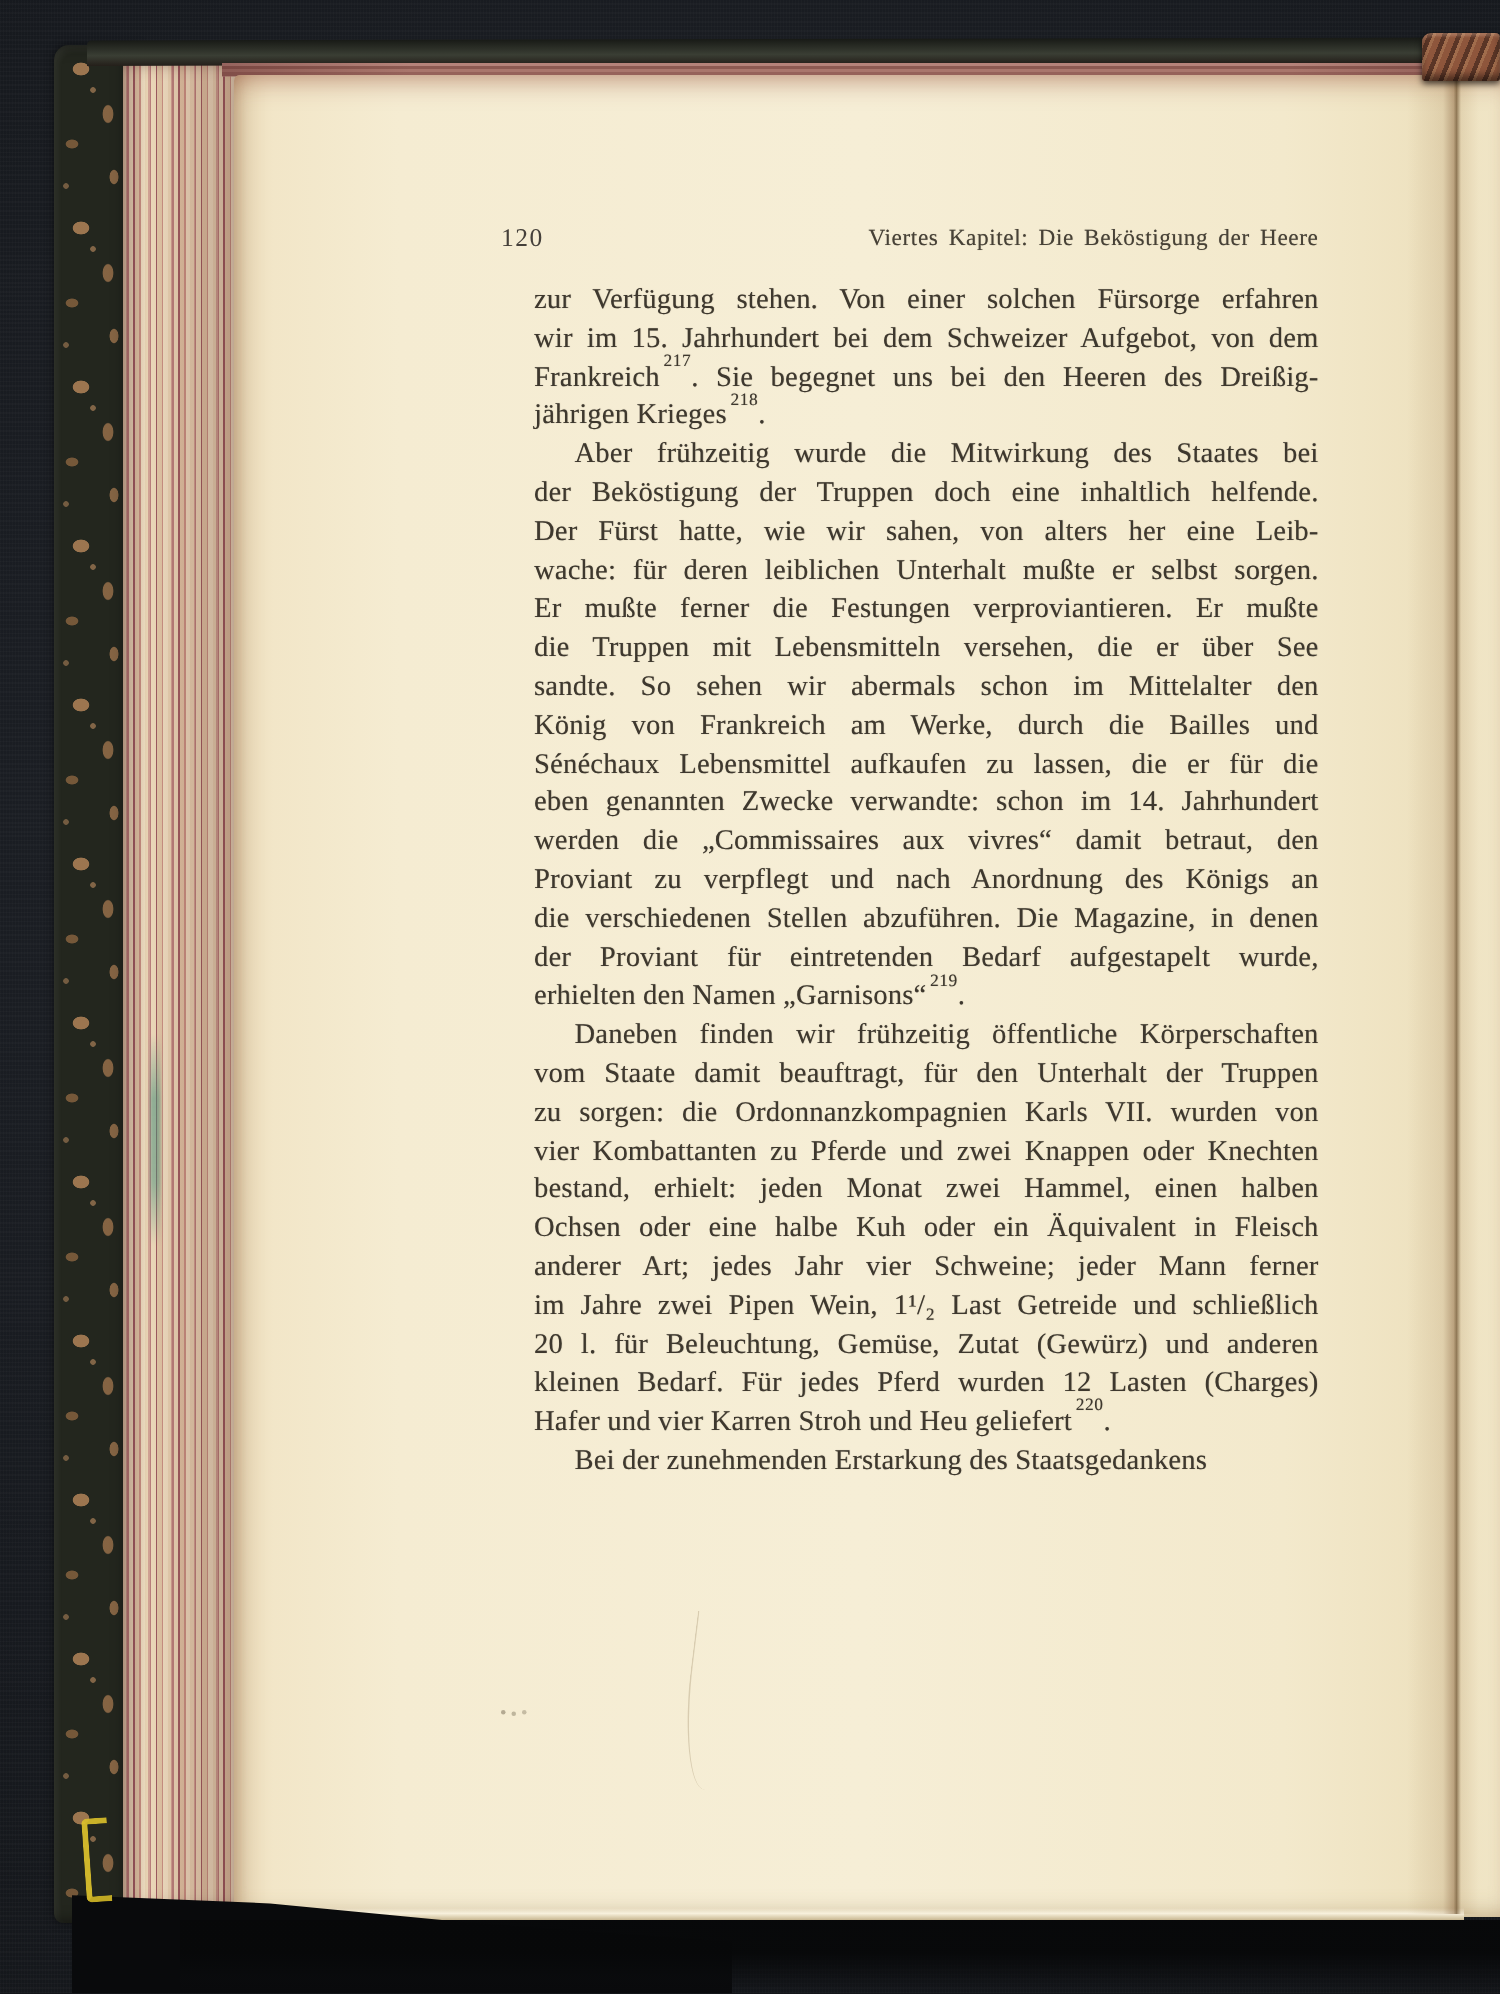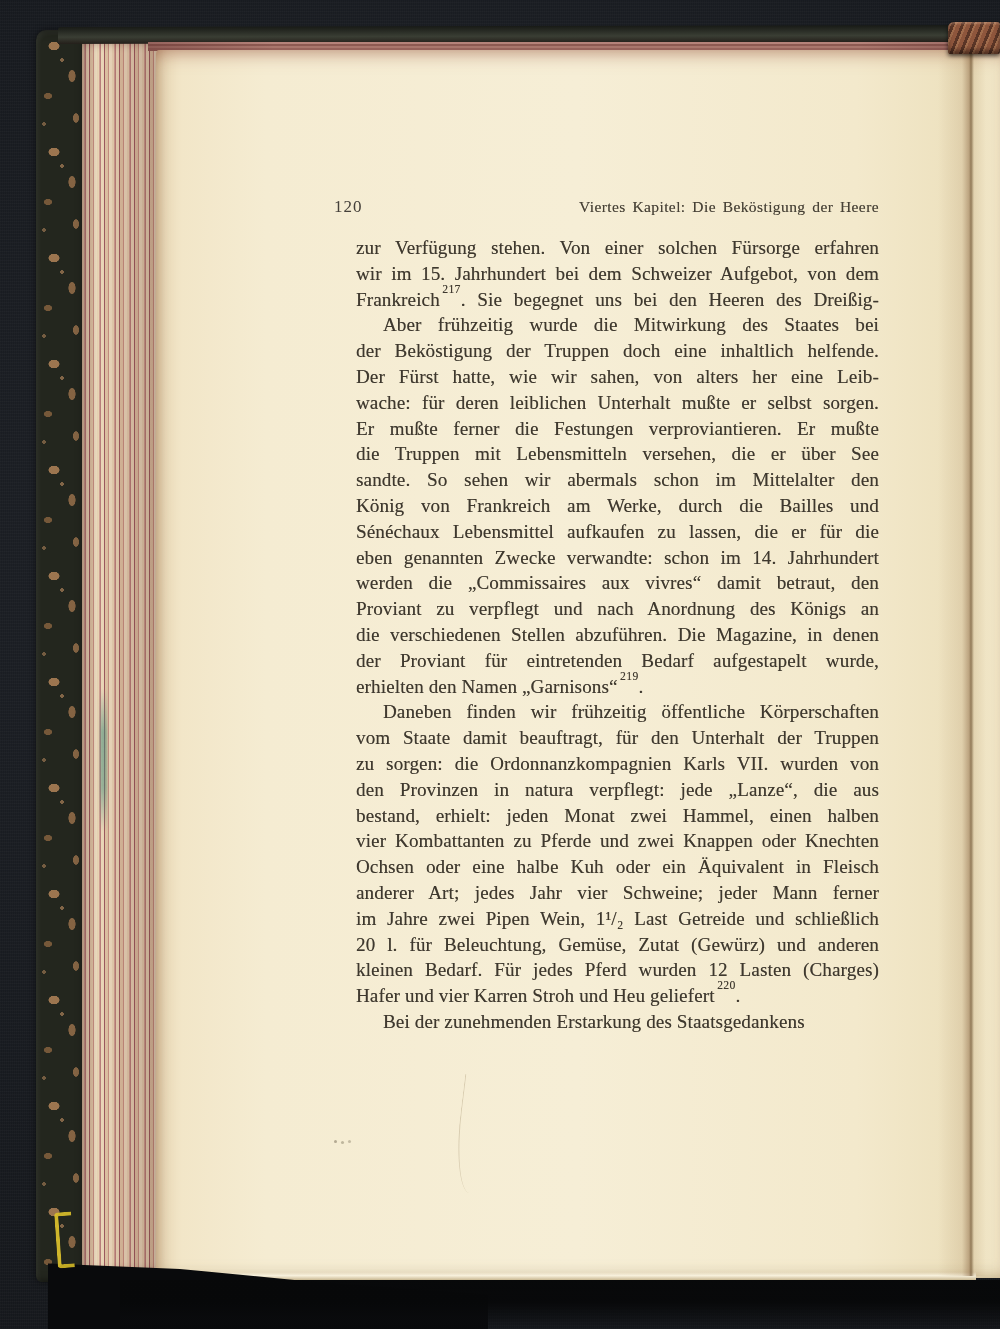--- a/index.html
+++ b/index.html
@@ -110,21 +110,21 @@
     background:linear-gradient(180deg, rgba(7,8,9,.96) 0 45%, rgba(10,11,13,.55) 78%, rgba(10,11,13,.15));
   }
   
   .yellow-mark{
     position:absolute;left:56px;top:1212px;width:13px;height:48px;
     border-left:4px solid #dec32d;border-top:4px solid #d8bd2a;border-bottom:4px solid #d0b626;
     border-radius:4px 0 0 4px;opacity:.92;transform:rotate(-4deg);
   }
   
   .text-block{position:absolute;left:176px;top:96px;width:547px;color:#3e382e;}
-  .header-row{position:relative;height:26px;margin-top:48px;}
+  .header-row{position:relative;height:26px;}
   .page-num{
     position:absolute;left:2px;top:3px;font-size:17px;letter-spacing:1px;color:#45403a;
   }
   .running-header{
     text-align:right;font-size:15.5px;padding-top:4px;letter-spacing:.4px;word-spacing:2.5px;color:#474136;
     text-shadow:0 0 .5px rgba(70,65,54,.5);
   }
   .body{margin-top:15px;font-size:19px;line-height:25.8px;letter-spacing:.15px;
     text-shadow:.2px .2px .5px rgba(62,56,46,.55);margin-left:24px;}
   .line{white-space:normal;}
@@ -145,41 +145,41 @@
   <div class="page">
     <div class="text-block">
       <div class="header-row">
         <span class="page-num">120</span>
         <div class="running-header">Viertes Kapitel: Die Beköstigung der Heere</div>
       </div>
       <div class="body">
           <div class="line jl">zur Verfügung stehen. Von einer solchen Fürsorge erfahren</div>
           <div class="line jl">wir im 15. Jahrhundert bei dem Schweizer Aufgebot, von dem</div>
           <div class="line jl">Frankreich<sup>217</sup>. Sie begegnet uns bei den Heeren des Dreißig-</div>
+          <div class="line">jährigen Krieges<sup>218</sup>.</div>
           <div class="line jl ind">Aber frühzeitig wurde die Mitwirkung des Staates bei</div>
           <div class="line jl">der Beköstigung der Truppen doch eine inhaltlich helfende.</div>
           <div class="line jl">Der Fürst hatte, wie wir sahen, von alters her eine Leib-</div>
           <div class="line jl">wache: für deren leiblichen Unterhalt mußte er selbst sorgen.</div>
           <div class="line jl">Er mußte ferner die Festungen verproviantieren. Er mußte</div>
           <div class="line jl">die Truppen mit Lebensmitteln versehen, die er über See</div>
           <div class="line jl">sandte. So sehen wir abermals schon im Mittelalter den</div>
           <div class="line jl">König von Frankreich am Werke, durch die Bailles und</div>
           <div class="line jl">Sénéchaux Lebensmittel aufkaufen zu lassen, die er für die</div>
           <div class="line jl">eben genannten Zwecke verwandte: schon im 14. Jahrhundert</div>
           <div class="line jl">werden die „Commissaires aux vivres“ damit betraut, den</div>
           <div class="line jl">Proviant zu verpflegt und nach Anordnung des Königs an</div>
           <div class="line jl">die verschiedenen Stellen abzuführen. Die Magazine, in denen</div>
           <div class="line jl">der Proviant für eintretenden Bedarf aufgestapelt wurde,</div>
           <div class="line">erhielten den Namen „Garnisons“<sup>219</sup>.</div>
           <div class="line jl ind">Daneben finden wir frühzeitig öffentliche Körperschaften</div>
           <div class="line jl">vom Staate damit beauftragt, für den Unterhalt der Truppen</div>
           <div class="line jl">zu sorgen: die Ordonnanzkompagnien Karls VII. wurden von</div>
-          <div class="line jl">den Provinzen in natura verpflegt: jede „Lanze“, die aus</div>
+          <div class="line jl">vier Kombattanten zu Pferde und zwei Knappen oder Knechten</div>
           <div class="line jl">bestand, erhielt: jeden Monat zwei Hammel, einen halben</div>
-          <div class="line jl">vier Kombattanten zu Pferde und zwei Knappen oder Knechten</div>
           <div class="line jl">Ochsen oder eine halbe Kuh oder ein Äquivalent in Fleisch</div>
           <div class="line jl">anderer Art; jedes Jahr vier Schweine; jeder Mann ferner</div>
           <div class="line jl">im Jahre zwei Pipen Wein, 1¹/₂ Last Getreide und schließlich</div>
           <div class="line jl">20 l. für Beleuchtung, Gemüse, Zutat (Gewürz) und anderen</div>
           <div class="line jl">kleinen Bedarf. Für jedes Pferd wurden 12 Lasten (Charges)</div>
           <div class="line">Hafer und vier Karren Stroh und Heu geliefert<sup>220</sup>.</div>
           <div class="line ind">Bei der zunehmenden Erstarkung des Staatsgedankens</div>
         </div>
     </div>
   </div>

